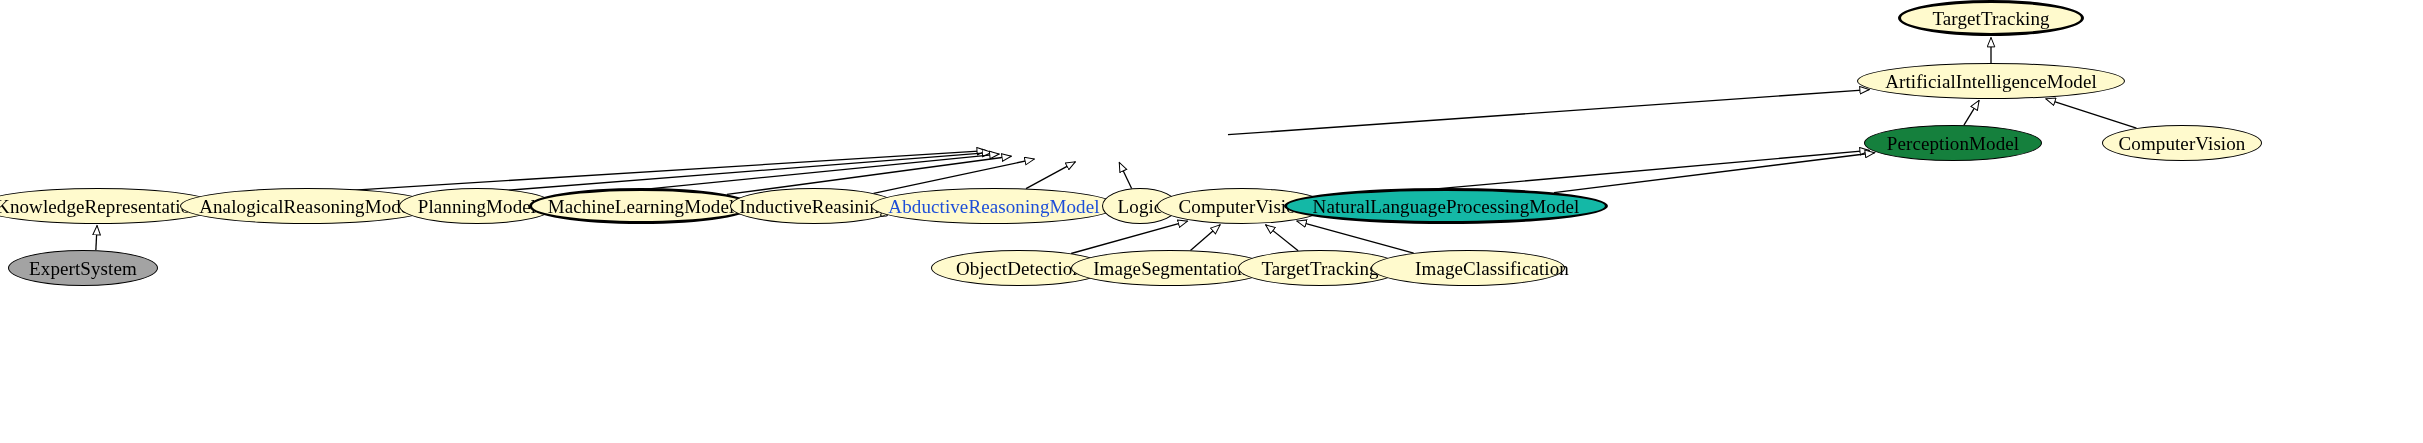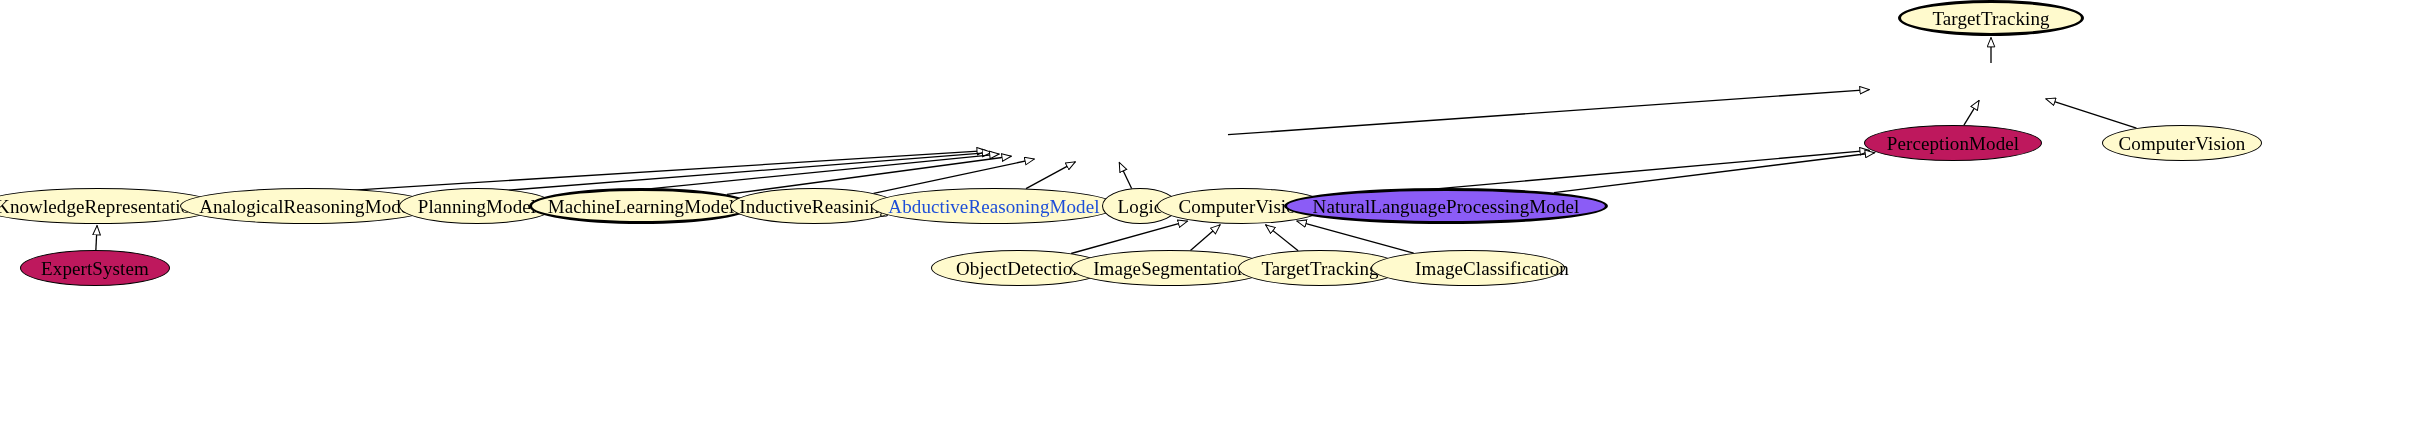--- a/index.html
+++ b/index.html
@@ -81,21 +81,24 @@
       <line x1="95.87" y1="250.00" x2="97.06" y2="225.50" stroke="#000000" stroke-width="1.3" marker-end="url(#uml-arrow)"></line>
       <line x1="1071.15" y1="253.50" x2="1187.52" y2="221.15" stroke="#000000" stroke-width="1.3" marker-end="url(#uml-arrow)"></line>
       <line x1="1190.45" y1="250.39" x2="1220.09" y2="224.86" stroke="#000000" stroke-width="1.3" marker-end="url(#uml-arrow)"></line>
       <line x1="1298.17" y1="250.65" x2="1265.60" y2="224.76" stroke="#000000" stroke-width="1.3" marker-end="url(#uml-arrow)"></line>
       <line x1="1413.65" y1="253.09" x2="1296.92" y2="221.07" stroke="#000000" stroke-width="1.3" marker-end="url(#uml-arrow)"></line>
     </svg>
   <div id="node-layer">
       <div class="node bold" style="left: 1898px; top: 0px; width: 186px; height: 36px; background: rgb(255, 250, 205); border-color: rgb(0, 0, 0);">
         <span class="node-label" style="color: rgb(0, 0, 0);">TargetTracking</span>
       </div>
-      <div class="node" style="left: 1864px; top: 125px; width: 178px; height: 36px; background: #be185d; border-color: rgb(0, 0, 0);">
+      <div class="node" style="left: 1857px; top: 63px; width: 268px; height: 36px; background: rgb(255, 250, 205); border-color: rgb(0, 0, 0);">
+        <span class="node-label" style="color: rgb(0, 0, 0);">ArtificialIntelligenceModel</span>
+      </div>
+      <div class="node" style="left: 1864px; top: 125px; width: 178px; height: 36px; background: #15803d; border-color: rgb(0, 0, 0);">
         <span class="node-label" style="color: rgb(0, 0, 0);">PerceptionModel</span>
       </div>
       <div class="node" style="left: 2102px; top: 125px; width: 160px; height: 36px; background: rgb(255, 250, 205); border-color: rgb(0, 0, 0);">
         <span class="node-label" style="color: rgb(0, 0, 0);">ComputerVision</span>
       </div>
       <div class="node" style="left: -23px; top: 188px; width: 242px; height: 36px; background: rgb(255, 250, 205); border-color: rgb(0, 0, 0);">
         <span class="node-label" style="color: rgb(0, 0, 0);">KnowledgeRepresentation</span>
       </div>
       <div class="node" style="left: 180px; top: 188px; width: 254px; height: 36px; background: rgb(255, 250, 205); border-color: rgb(0, 0, 0);">
         <span class="node-label" style="color: rgb(0, 0, 0);">AnalogicalReasoningModel</span>
@@ -111,24 +114,24 @@
       </div>
       <div class="node" style="left: 871px; top: 188px; width: 246px; height: 36px; background: rgb(255, 250, 205); border-color: rgb(0, 0, 0);">
         <span class="node-label" style="color: #1d4ed8;">AbductiveReasoningModel</span>
       </div>
       <div class="node" style="left: 1102px; top: 188px; width: 76px; height: 36px; background: rgb(255, 250, 205); border-color: rgb(0, 0, 0);">
         <span class="node-label" style="color: rgb(0, 0, 0);">Logic</span>
       </div>
       <div class="node" style="left: 1157px; top: 188px; width: 170px; height: 36px; background: rgb(255, 250, 205); border-color: rgb(0, 0, 0);">
         <span class="node-label" style="color: rgb(0, 0, 0);">ComputerVision</span>
       </div>
-      <div class="node bold" style="left: 1284px; top: 188px; width: 324px; height: 36px; background: #8b5cf6; border-color: rgb(0, 0, 0);">
+      <div class="node bold" style="left: 1284px; top: 188px; width: 324px; height: 36px; background: #14b8a6; border-color: rgb(0, 0, 0);">
         <span class="node-label" style="color: rgb(0, 0, 0);">NaturalLanguageProcessingModel</span>
       </div>
-      <div class="node" style="left: 20px; top: 250px; width: 150px; height: 36px; background: #be185d; border-color: rgb(0, 0, 0);">
+      <div class="node" style="left: 8px; top: 250px; width: 150px; height: 36px; background: #a3a3a3; border-color: rgb(0, 0, 0);">
         <span class="node-label" style="color: rgb(0, 0, 0);">ExpertSystem</span>
       </div>
       <div class="node" style="left: 931px; top: 250px; width: 176px; height: 36px; background: rgb(255, 250, 205); border-color: rgb(0, 0, 0);">
         <span class="node-label" style="color: rgb(0, 0, 0);">ObjectDetection</span>
       </div>
       <div class="node" style="left: 1071px; top: 250px; width: 198px; height: 36px; background: rgb(255, 250, 205); border-color: rgb(0, 0, 0);">
         <span class="node-label" style="color: rgb(0, 0, 0);">ImageSegmentation</span>
       </div>
       <div class="node" style="left: 1238px; top: 250px; width: 164px; height: 36px; background: rgb(255, 250, 205); border-color: rgb(0, 0, 0);">
         <span class="node-label" style="color: rgb(0, 0, 0);">TargetTracking</span>

